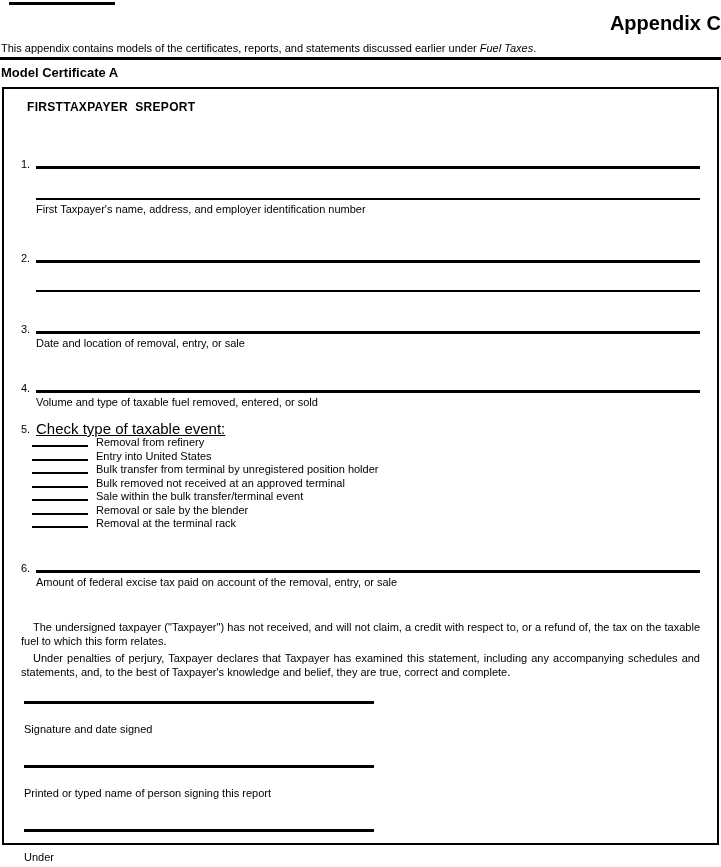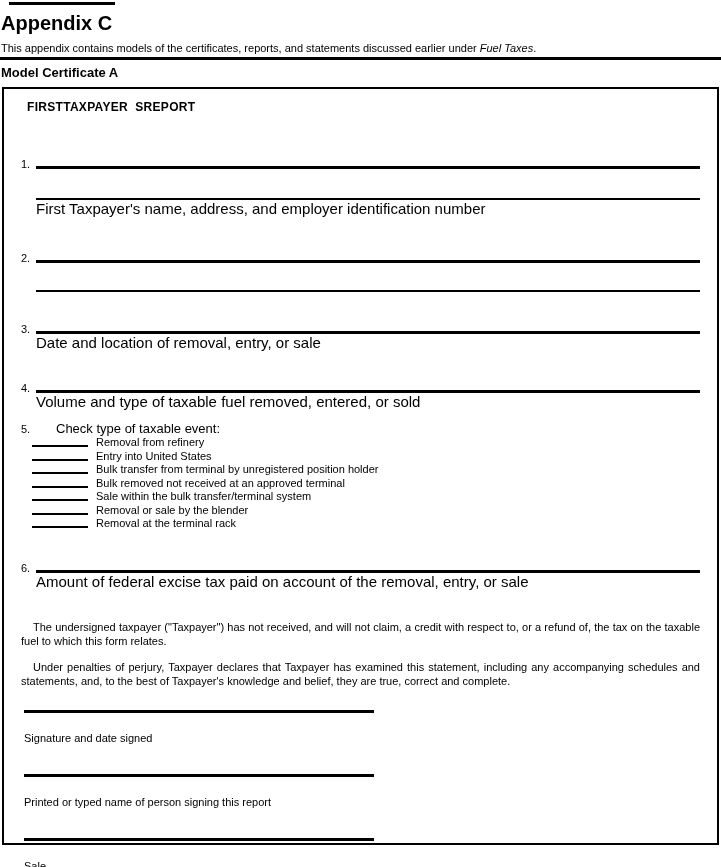--- a/index.html
+++ b/index.html
@@ -5,57 +5,57 @@
   html, body { margin:0; padding:0; background:#ffffff; }
   .page {
     position:relative;
     width:721px; height:867px;
     background:#ffffff;
     color:#000;
     font-family:"Liberation Sans", sans-serif;
     overflow:hidden;
   }
   .top-rule { margin:2px 0 0 9px; width:106px; height:3px; background:#000; }
-  h1.title { margin:7px 0 0 1px; font-size:20px; line-height:22px; font-weight:bold; }
+  h1.title { margin:7px 0 0 1px; font-size:20px; line-height:22px; font-weight:bold;text-align:right; }
   p.intro { margin:8px 0 0 1px; font-size:11px; line-height:13px; }
   .full-rule { margin-top:2px; width:721px; height:3px; background:#000; }
   h2.section { margin:6px 10px 0 1px; font-size:13px; line-height:14px; font-weight:bold; }
   .box {
     margin:7px 0 0 2px;
     width:717px; height:758px;
     border:2px solid #000;
     box-sizing:border-box;
     padding:0 17px;
   }
   .report-title { margin:11px 0 0 6px; font-size:12px; line-height:14px; font-weight:bold; white-space:pre; letter-spacing:.3px; }
 
   .row { display:flex; }
   .num { flex:none; width:15px; font-size:11px; line-height:14px; }
   .fill { flex:1; height:3px; background:#000; margin-top:9px; }
   .cont-line { height:2px; background:#000; margin-left:15px; }
-  .field-label { font-size:15px; line-height:14px; margin-left:15px; }
+  .field-label { font-size:11px; line-height:14px; margin-left:15px; }
 
   .m-item1 { margin-top:43px; }
   .m-cont1 { margin-top:27px; }
   .m-item2 { margin-top:35px; }
   .m-cont2 { margin-top:25px; }
   .gap2 { margin-top:2px; }
   .m-item3 { margin-top:30px; }
   .m-item4 { margin-top:31px; }
   .m-item5 { margin-top:13px; }
   .m-item6 { margin-top:30px; }
 
-  .item5-label { font-size:13px; line-height:14px; margin-left:20px; }
+  .item5-label { font-size:15px; line-height:14px; margin-left:0;text-decoration:underline; }
   .opt { display:flex; height:13.5px; }
   .opt .blank { flex:none; width:56px; height:2px; background:#000; margin:9px 0 0 11px; }
   .opt .optlabel { font-size:11px; line-height:13.5px; margin-left:8px; white-space:nowrap; }
 
   .para { font-size:11px; line-height:14px; margin:0; text-indent:12px; text-align:justify; }
   .p1 { margin-top:31px; }
-  .p2 { margin-top:12px; }
+  .p2 { margin-top:3px; }
 
   .sig-line { width:350px; height:3px; background:#000; margin-left:3px; }
   .s1 { margin-top:22px; }
   .s2 { margin-top:29px; }
   .s3 { margin-top:29px; }
   .sig-label { font-size:11px; line-height:14px; margin:18px 0 0 3px; }
 </style>
 </head>
 <body>
 
@@ -111,21 +111,21 @@
     <div class="opt">
       <span class="blank"></span>
       <span class="optlabel">Bulk transfer from terminal by unregistered position holder</span>
     </div>
     <div class="opt">
       <span class="blank"></span>
       <span class="optlabel">Bulk removed not received at an approved terminal</span>
     </div>
     <div class="opt">
       <span class="blank"></span>
-      <span class="optlabel">Sale within the bulk transfer/terminal system</span>
+      <span class="optlabel">Sale within the bulk transfer/terminal event</span>
     </div>
     <div class="opt">
       <span class="blank"></span>
       <span class="optlabel">Removal or sale by the blender</span>
     </div>
     <div class="opt">
       <span class="blank"></span>
       <span class="optlabel">Removal at the terminal rack</span>
     </div>
 
@@ -136,16 +136,16 @@
     <div class="field-label">Amount of federal excise tax paid on account of the removal, entry, or sale</div>
 
     <p class="para p1">The undersigned taxpayer ("Taxpayer") has not received, and will not claim, a credit with respect to, or a refund of, the tax on the taxable fuel to which this form relates.</p>
     <p class="para p2">Under penalties of perjury, Taxpayer declares that Taxpayer has examined this statement, including any accompanying schedules and statements, and, to the best of Taxpayer's knowledge and belief, they are true, correct and complete.</p>
 
     <div class="sig-line s1"></div>
     <div class="sig-label">Signature and date signed</div>
     <div class="sig-line s2"></div>
     <div class="sig-label">Printed or typed name of person signing this report</div>
     <div class="sig-line s3"></div>
-    <div class="sig-label">Sale</div>
+    <div class="sig-label">Under</div>
 
   </div>
 </div>
 
 </body></html>

